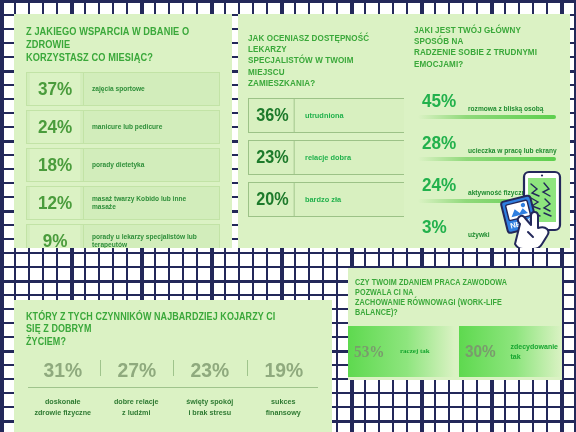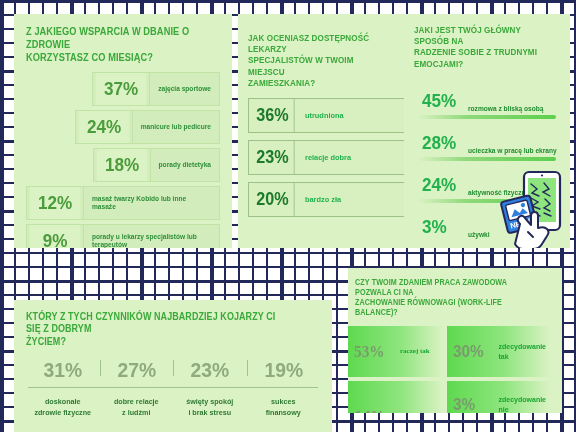--- a/index.html
+++ b/index.html
@@ -54,21 +54,21 @@
     text-transform: uppercase;
     transform: scaleX(0.88);
     transform-origin: left top;
     white-space: pre-line;
   }
 
   
   #panel-support { left: 14px; top: 14px; width: 218px; height: 234px; padding: 11px 12px; }
   #panel-support .panel-title { font-size: 10.5px; }
 
-  .support-rows { margin-top: 9px; display: flex; flex-direction: column; gap: 4px; align-items: flex-end; }
+  .support-rows { margin-top: 9px; display: flex; flex-direction: column; gap: 4px; }
   .support-row {
     display: flex;
     align-items: stretch;
     height: 34px;
     border: 1px solid #c2e3a6;
     background: #d2edbb;
   }
   .support-row .pct {
     width: 56px;
     flex: 0 0 56px;
@@ -210,21 +210,21 @@
     text-align: center;
     padding: 0 4px;
     font-size: 7.2px;
     font-weight: bold;
     color: #2f7a33;
     line-height: 1.45;
     white-space: pre-line;
   }
 
   
-  #panel-wlb { left: 348px; top: 268px; width: 214px; height: 145px; padding: 10px 12px 0 0; }
+  #panel-wlb { left: 348px; top: 268px; width: 214px; height: 112px; padding: 10px 0 0 0; }
   #panel-wlb .panel-title { font-size: 8.2px; padding: 0 8px; }
 
   .wlb-grid {
     margin-top: 8px;
     display: grid;
     grid-template-columns: 1fr 1fr;
     grid-template-rows: 1fr 1fr;
     height: 102px;
   }
   .wlb-cell {

